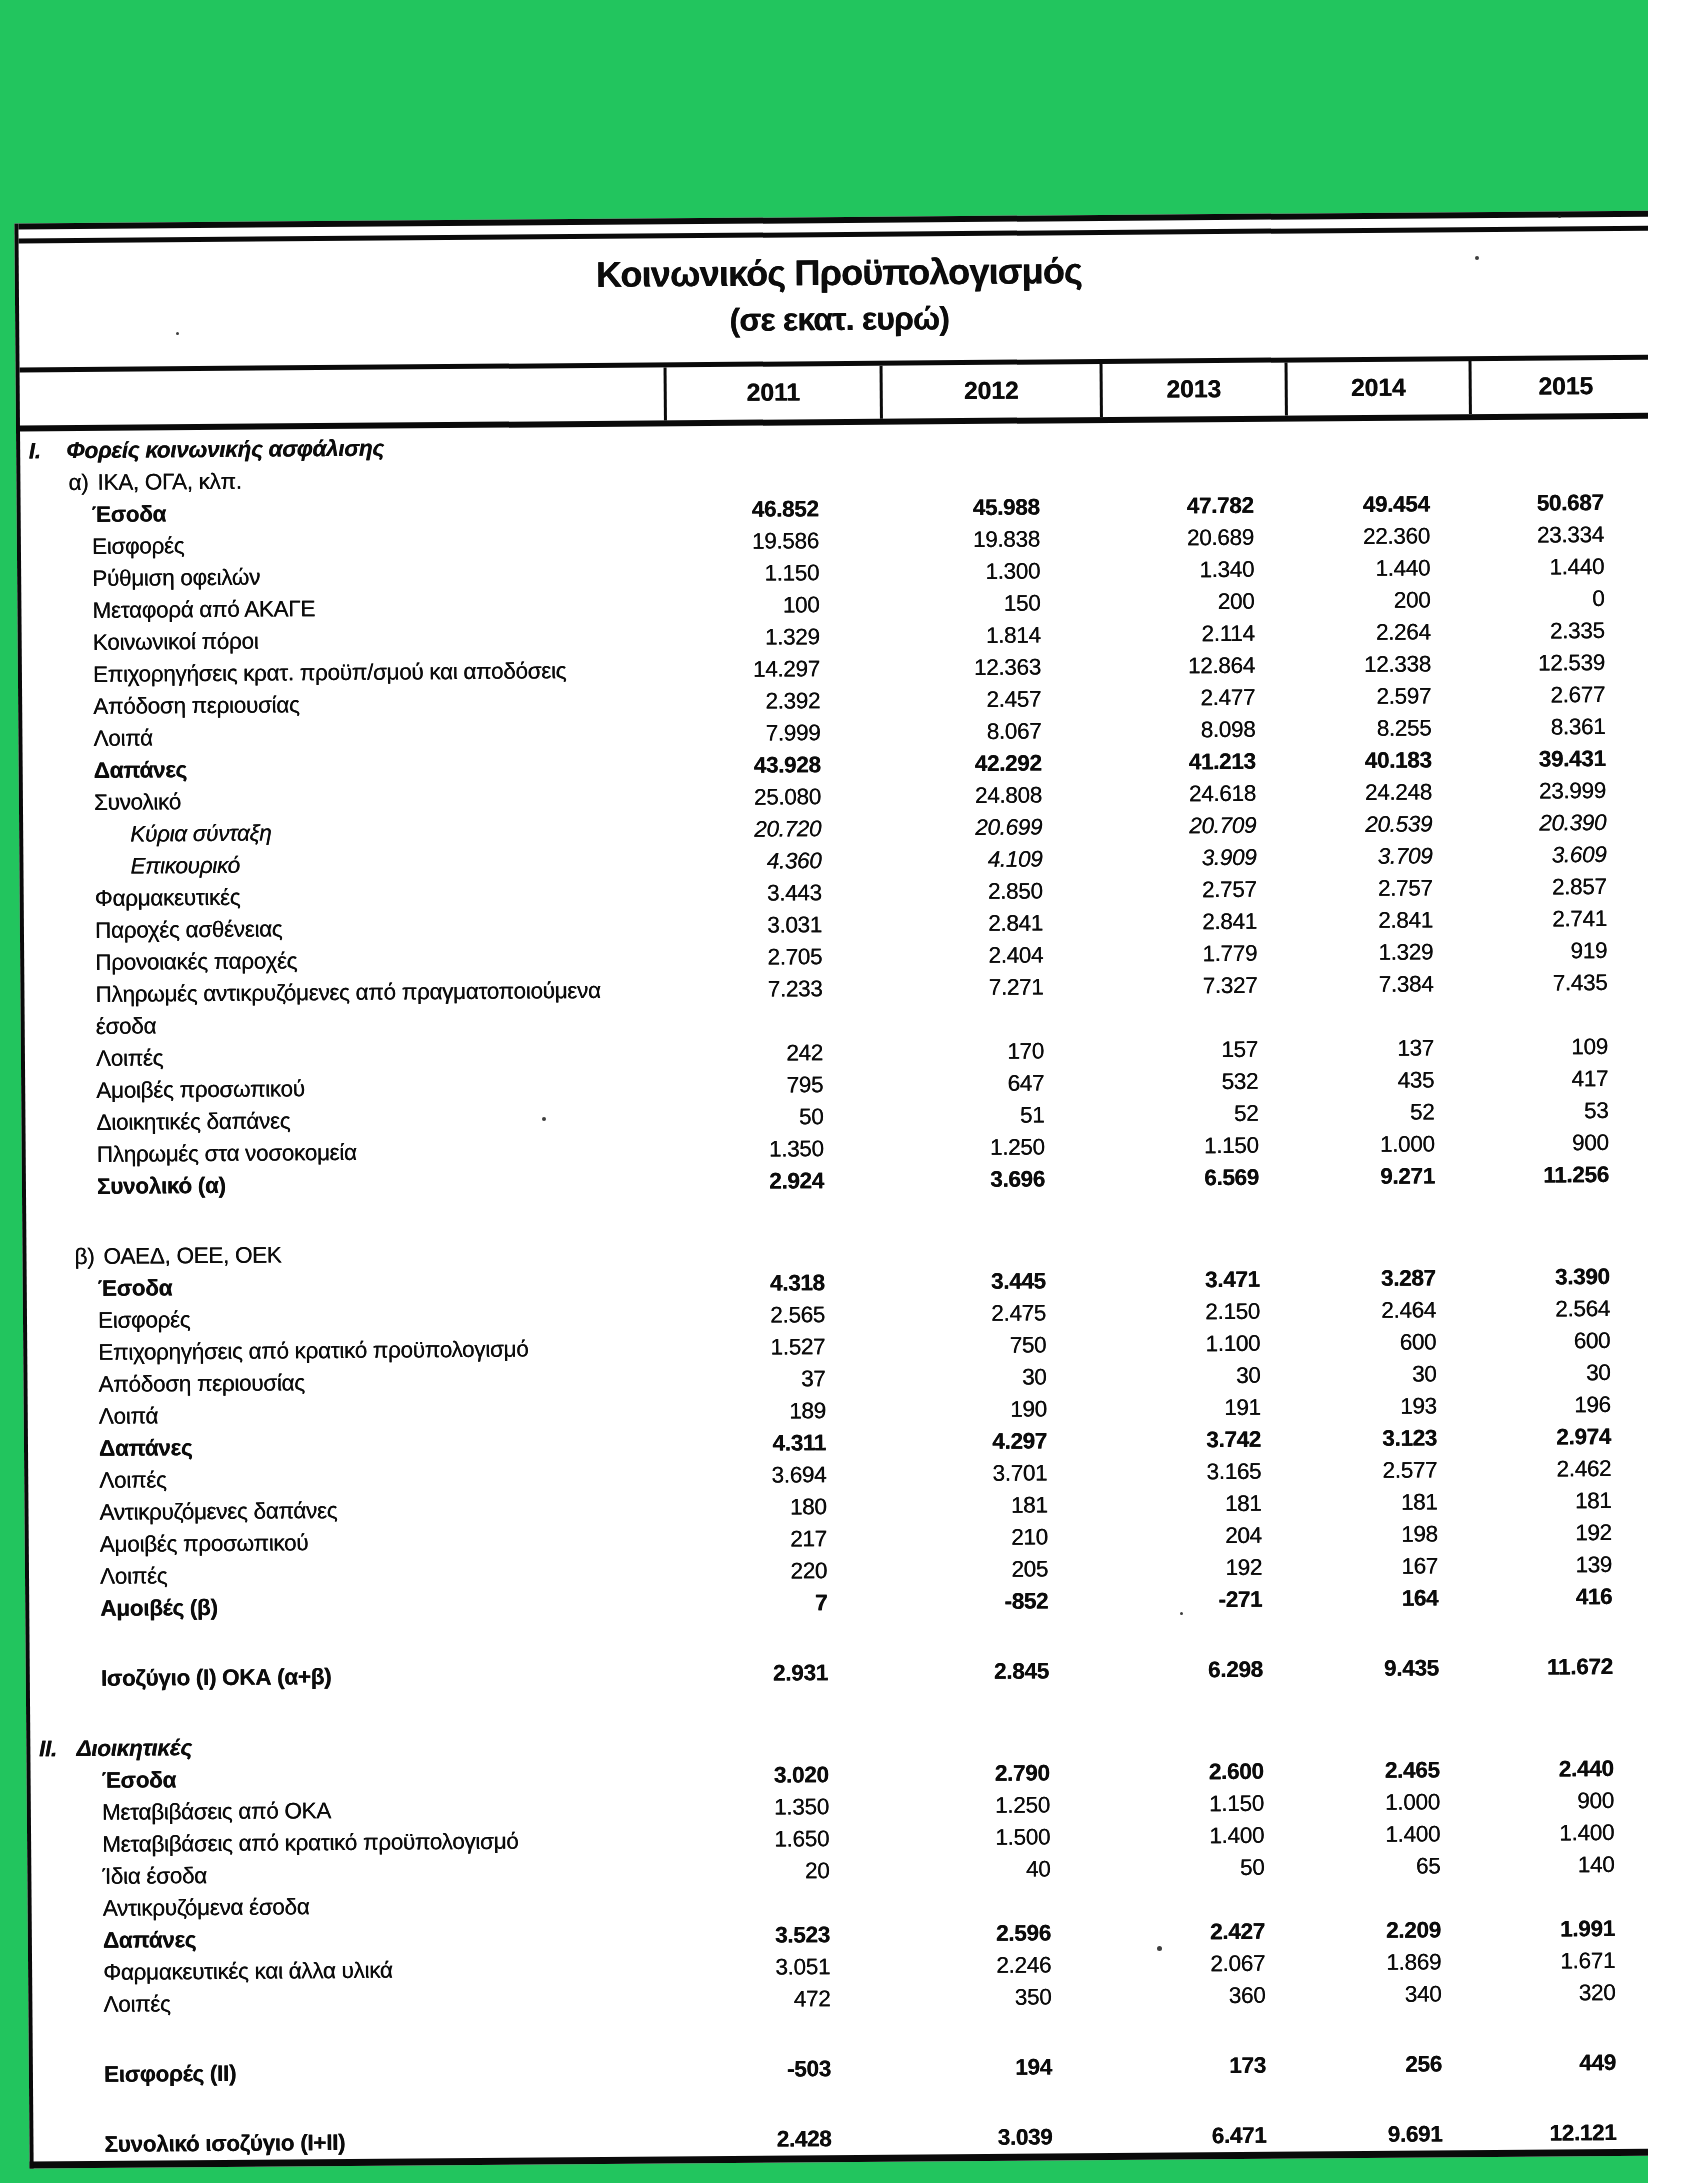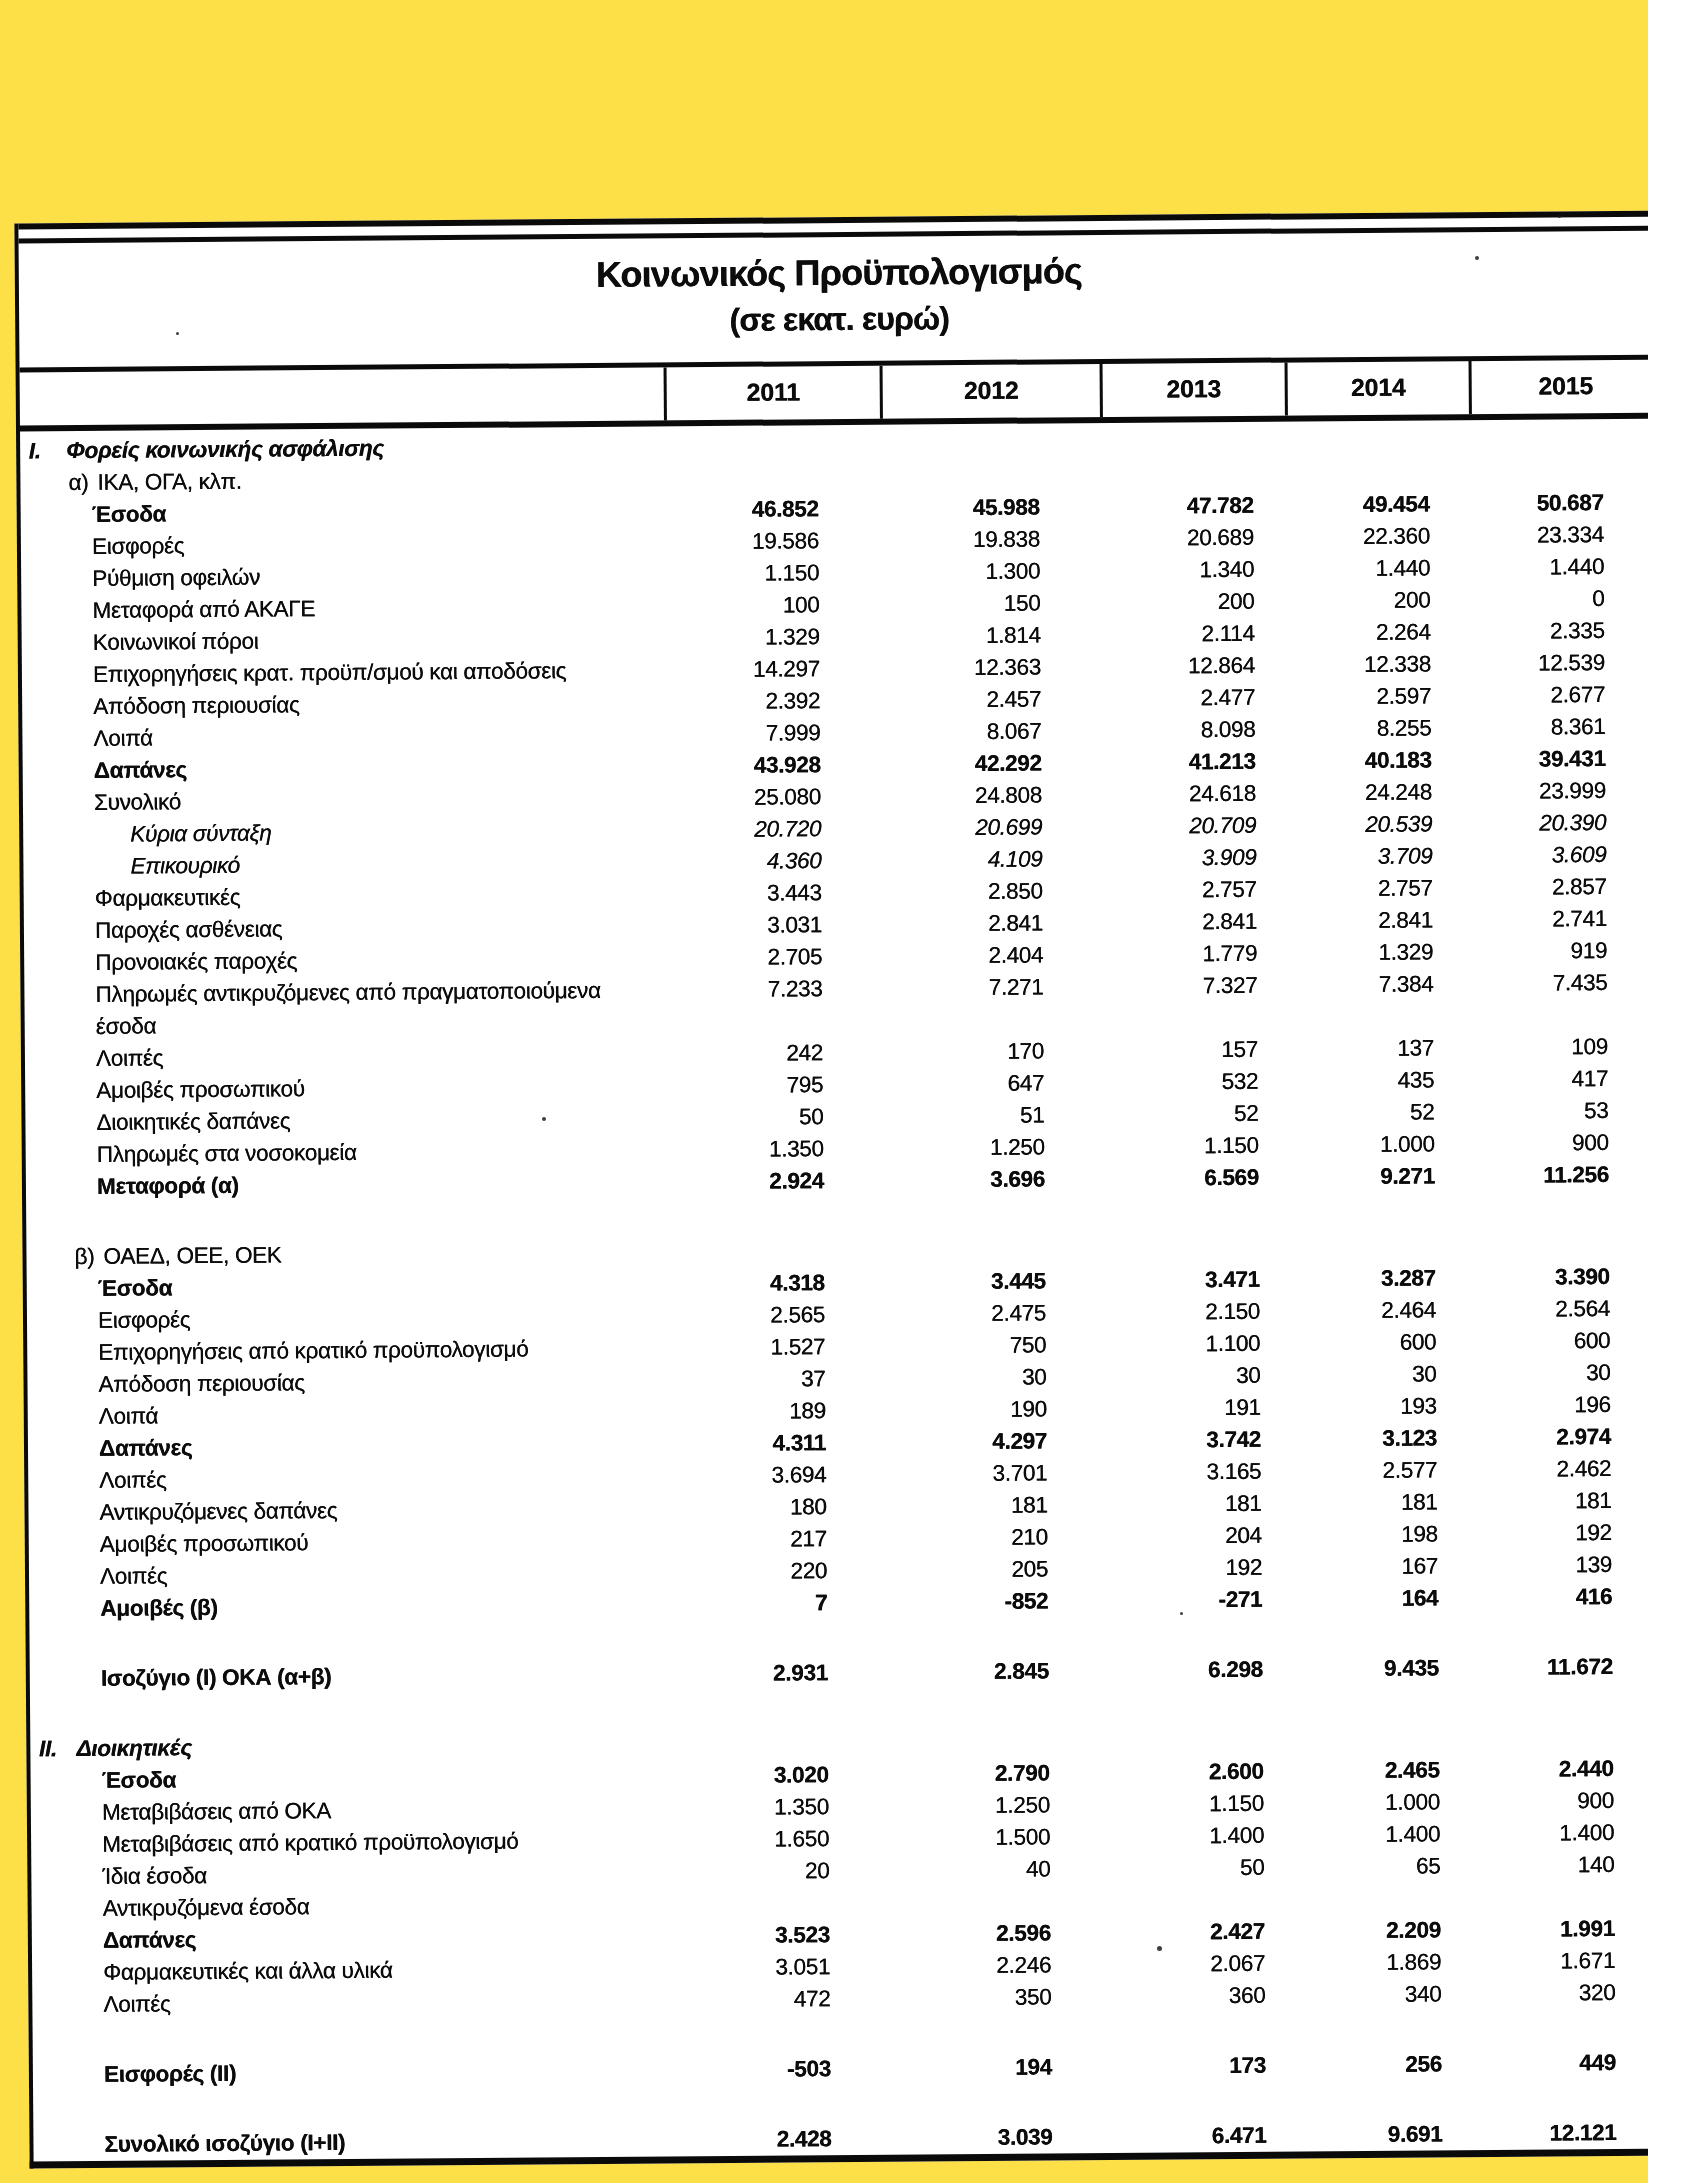--- a/index.html
+++ b/index.html
@@ -3,21 +3,21 @@
 <meta charset="utf-8">
 <style>
   html, body {
     margin: 0; padding: 0;
     background: #ffffff;
   }
   .page {
     position: relative;
     width: 1648px;
     height: 2183px;
-    background: #fde047;
+    background: #22c55e;
     overflow: hidden;
     font-family: "Liberation Sans", sans-serif;
     color: #0c0c0c;
   }
   
   .tbl {
     position: absolute;
     left: 22px;
     top: 217px;
     width: 1640px;
@@ -395,21 +395,21 @@
     </div>
     <div class="num-cell c1">1.350</div>
     <div class="num-cell c2">1.250</div>
     <div class="num-cell c3">1.150</div>
     <div class="num-cell c4">1.000</div>
     <div class="num-cell c5">900</div>
   </div>
         <div class="row k-bold">
     <div class="label-cell">
       <span class="prefix"></span>
-      <span class="label-text">Μεταφορά (α)</span>
+      <span class="label-text">Συνολικό (α)</span>
     </div>
     <div class="num-cell c1">2.924</div>
     <div class="num-cell c2">3.696</div>
     <div class="num-cell c3">6.569</div>
     <div class="num-cell c4">9.271</div>
     <div class="num-cell c5">11.256</div>
   </div>
         <div class="spacer"></div>
         <div class="row k-subsection">
     <div class="label-cell">

